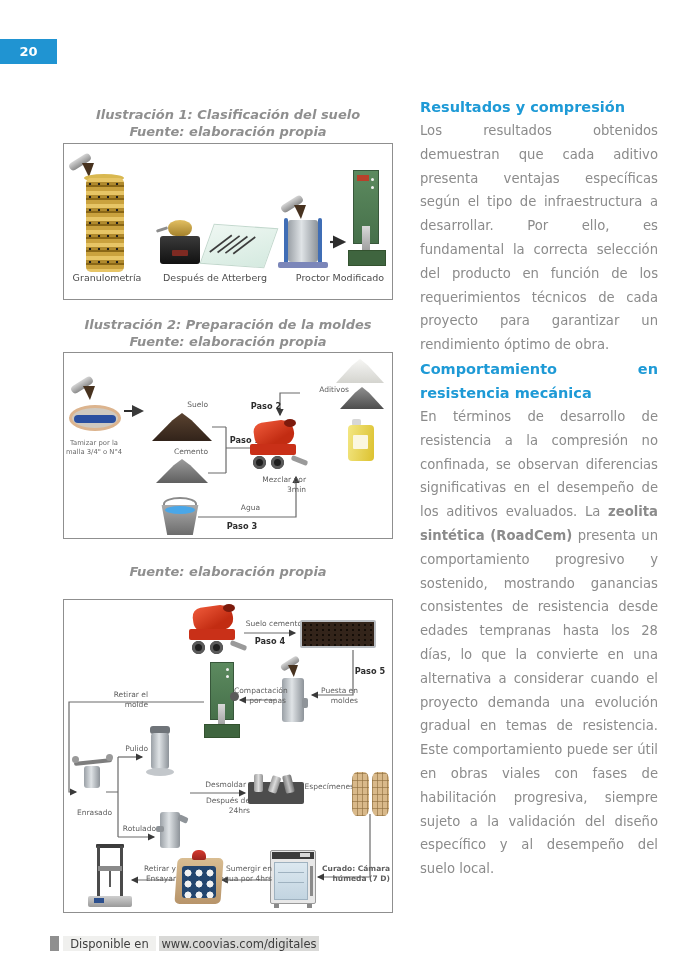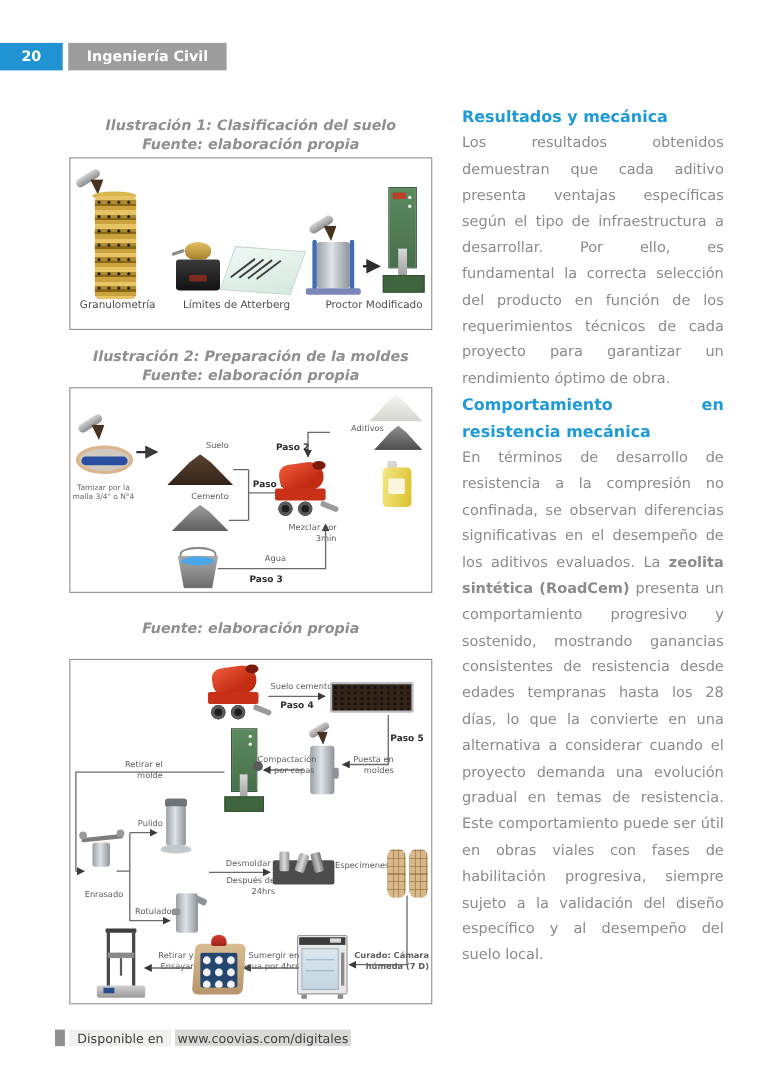--- a/index.html
+++ b/index.html
@@ -54,21 +54,20 @@
   .ft-square{position:absolute;left:50px;top:936px;width:9px;height:15px;background:#8f8f8f;}
   .ft-chip1{position:absolute;left:63px;top:936px;width:93px;height:15px;background:#f0f0ee;color:#3e3e3e;font-size:11.5px;display:flex;align-items:center;justify-content:center;}
   .ft-chip2{position:absolute;left:159px;top:936px;width:160px;height:15px;background:#d9d9d7;color:#3e3e3e;font-size:11.5px;display:flex;align-items:center;justify-content:center;}
 </style>
 </head>
 <body>
 
 <div class="page">
 
   <div class="hdr-num">20</div>
-  <div class="hdr-sec">Ingeniería Civil</div>
 
   <div class="figcap" style="top:106px;">
     <div>Ilustración 1: Clasificación del suelo</div>
     <div>Fuente: elaboración propia</div>
   </div>
 
   <div class="figbox" style="top:143px;height:157px;">
 
     <div class="abs" style="left:2px;top:6px;width:70px;height:122px;">
       <div class="scoop" style="left:2px;top:8px;"></div>
@@ -84,21 +83,21 @@
       <div class="abs" style="left:6px;top:18px;width:40px;height:28px;background:linear-gradient(#3a3a3a,#111);border-radius:3px;"></div>
       <div class="abs" style="left:18px;top:32px;width:16px;height:6px;background:#7e2a22;border-radius:1px;"></div>
     </div>
 
     <div class="abs" style="left:142px;top:82px;width:64px;height:38px;background:linear-gradient(160deg,#eef7f2,#d5eae0);border:1px solid #c2d8cd;transform:skewX(-16deg) rotate(4deg);">
       <div class="abs" style="left:12px;top:6px;width:2px;height:24px;background:#3c3c3c;transform:rotate(42deg);"></div>
       <div class="abs" style="left:20px;top:6px;width:2px;height:24px;background:#3c3c3c;transform:rotate(42deg);"></div>
       <div class="abs" style="left:28px;top:6px;width:2px;height:24px;background:#3c3c3c;transform:rotate(42deg);"></div>
       <div class="abs" style="left:36px;top:6px;width:2px;height:24px;background:#3c3c3c;transform:rotate(42deg);"></div>
     </div>
-    <div class="biglbl" style="left:98px;top:128px;width:106px;">Límites de Atterberg</div>
+    <div class="biglbl" style="left:98px;top:128px;width:106px;">Después de Atterberg</div>
 
     <div class="abs" style="left:212px;top:52px;width:52px;height:72px;">
       <div class="scoop" style="left:4px;top:4px;"></div>
       <div class="pour" style="left:18px;top:9px;"></div>
       <div class="silvercyl" style="left:12px;top:24px;width:30px;height:42px;"></div>
       <div class="abs" style="left:8px;top:22px;width:4px;height:46px;background:#3f6db5;border-radius:2px;"></div>
       <div class="abs" style="left:42px;top:22px;width:4px;height:46px;background:#3f6db5;border-radius:2px;"></div>
       <div class="abs" style="left:2px;top:66px;width:50px;height:6px;background:#7b86b9;border-radius:2px;"></div>
     </div>
 
@@ -312,21 +311,21 @@
       <div class="abs" style="left:9px;top:2px;width:3px;height:52px;background:#4a4a4a;"></div>
       <div class="abs" style="left:32px;top:2px;width:3px;height:52px;background:#4a4a4a;"></div>
       <div class="abs" style="left:10px;top:22px;width:24px;height:5px;background:#8a8a8a;"></div>
       <div class="abs" style="left:21px;top:27px;width:2px;height:16px;background:#5a5a5a;"></div>
       <div class="abs" style="left:0;top:52px;width:44px;height:11px;background:linear-gradient(#cfcfcf,#9a9a9a);border-radius:2px;"></div>
       <div class="abs" style="left:6px;top:54px;width:10px;height:5px;background:#2b4f8e;"></div>
     </div>
   </div>
 
   <div class="article">
-    <h2 class="sec-head">Resultados y mecánica</h2>
+    <h2 class="sec-head">Resultados y compresión</h2>
     <p class="body-p">Los resultados obtenidos demuestran que cada aditivo presenta ventajas específicas según el tipo de infraestructura a desarrollar. Por ello, es fundamental la correcta selección del producto en función de los requerimientos técnicos de cada proyecto para garantizar un rendimiento óptimo de obra.</p>
     <h2 class="sec-head" style="text-align:justify;">Comportamiento en resistencia mecánica</h2>
     <p class="body-p"><span>En términos de desarrollo de resistencia a la compresión no confinada, se observan diferencias significativas en el desempeño de los aditivos evaluados. La </span><span class="emph">zeolita sintética (RoadCem)</span><span> presenta un comportamiento progresivo y sostenido, mostrando ganancias consistentes de resistencia desde edades tempranas hasta los 28 días, lo que la convierte en una alternativa a considerar cuando el proyecto demanda una evolución gradual en temas de resistencia. Este comportamiento puede ser útil en obras viales con fases de habilitación progresiva, siempre sujeto a la validación del diseño específico y al desempeño del suelo local.</span></p>
   </div>
 
   <div class="ft-square"></div>
   <div class="ft-chip1">Disponible en</div>
   <div class="ft-chip2">www.coovias.com/digitales</div>
 
 </div>

